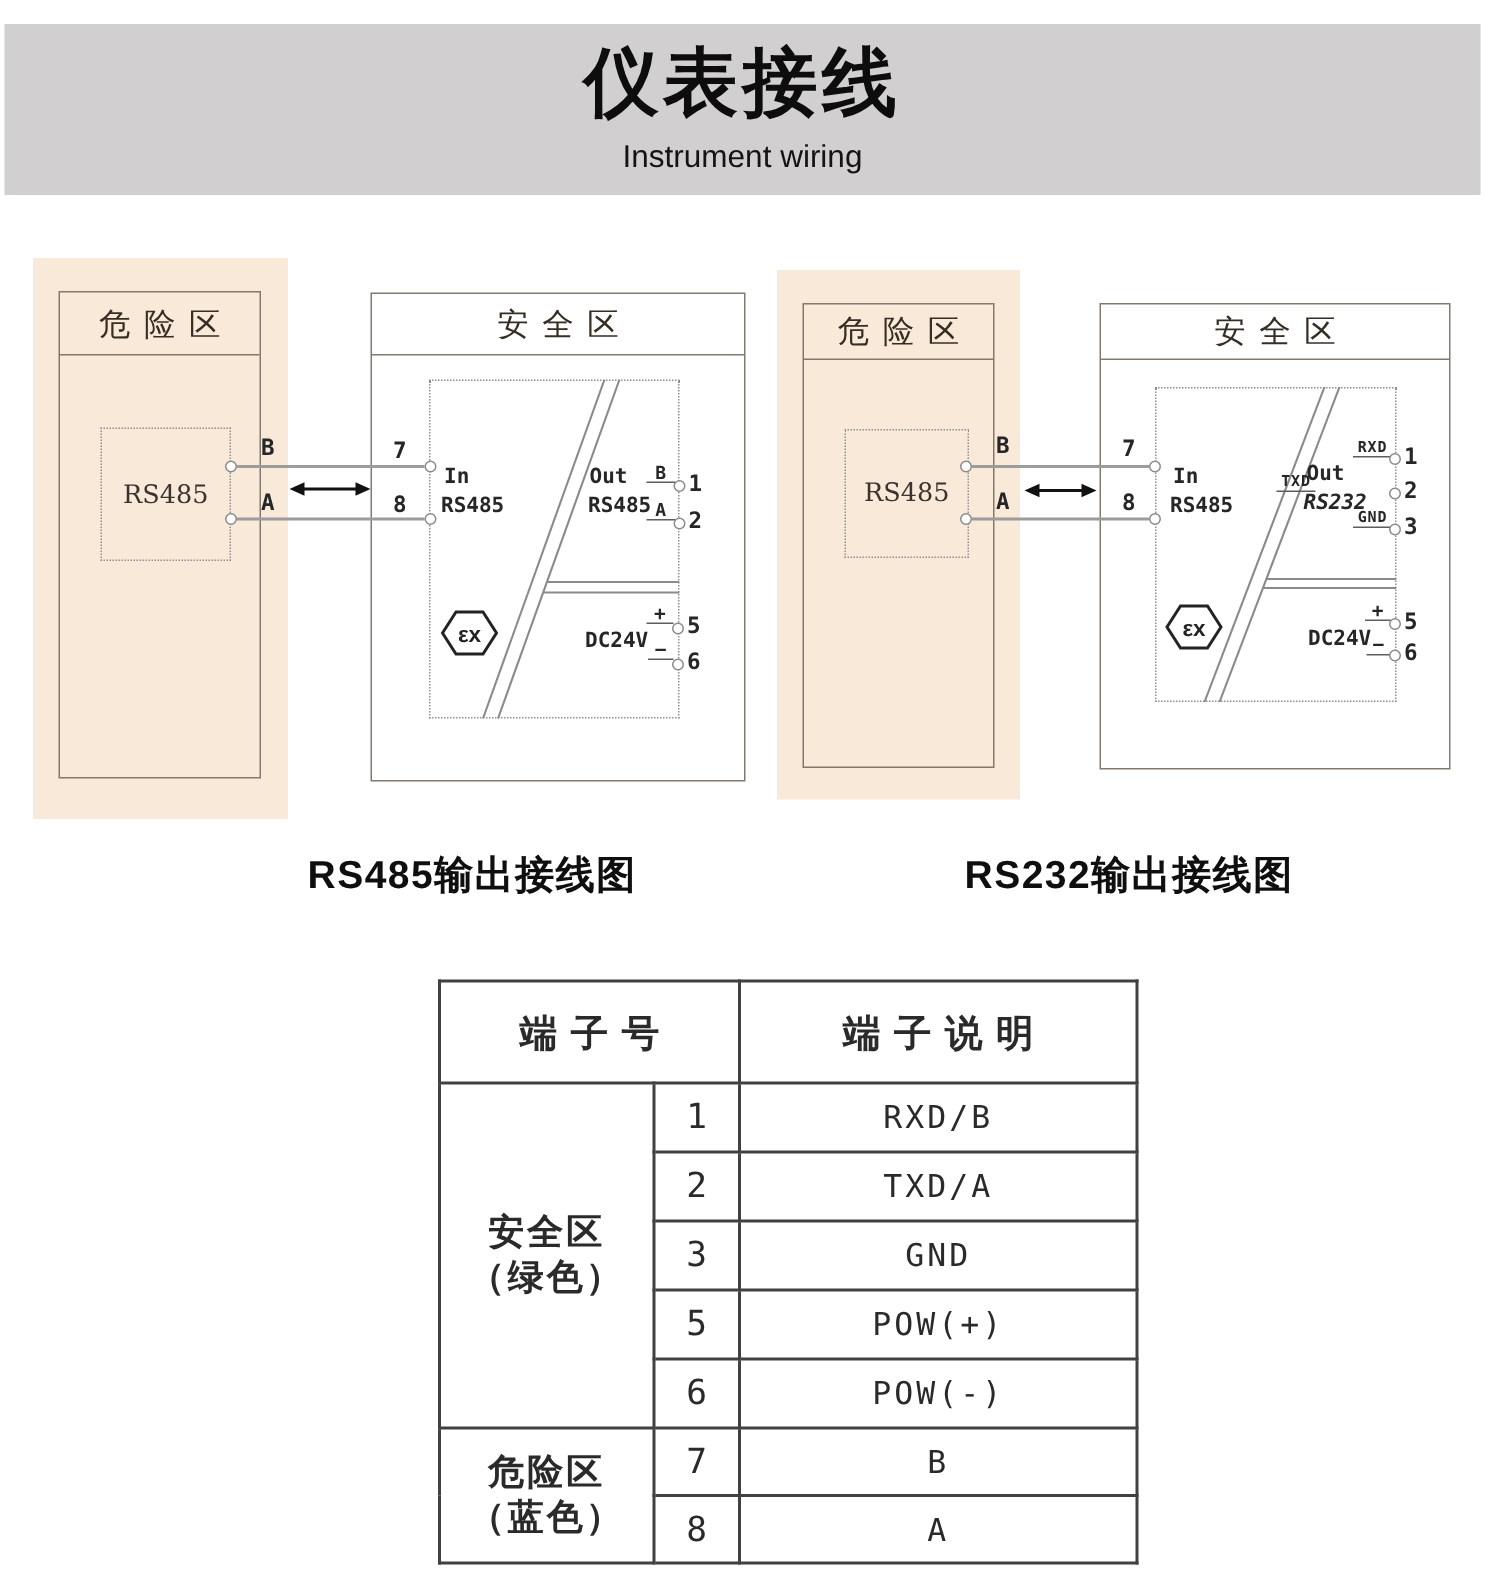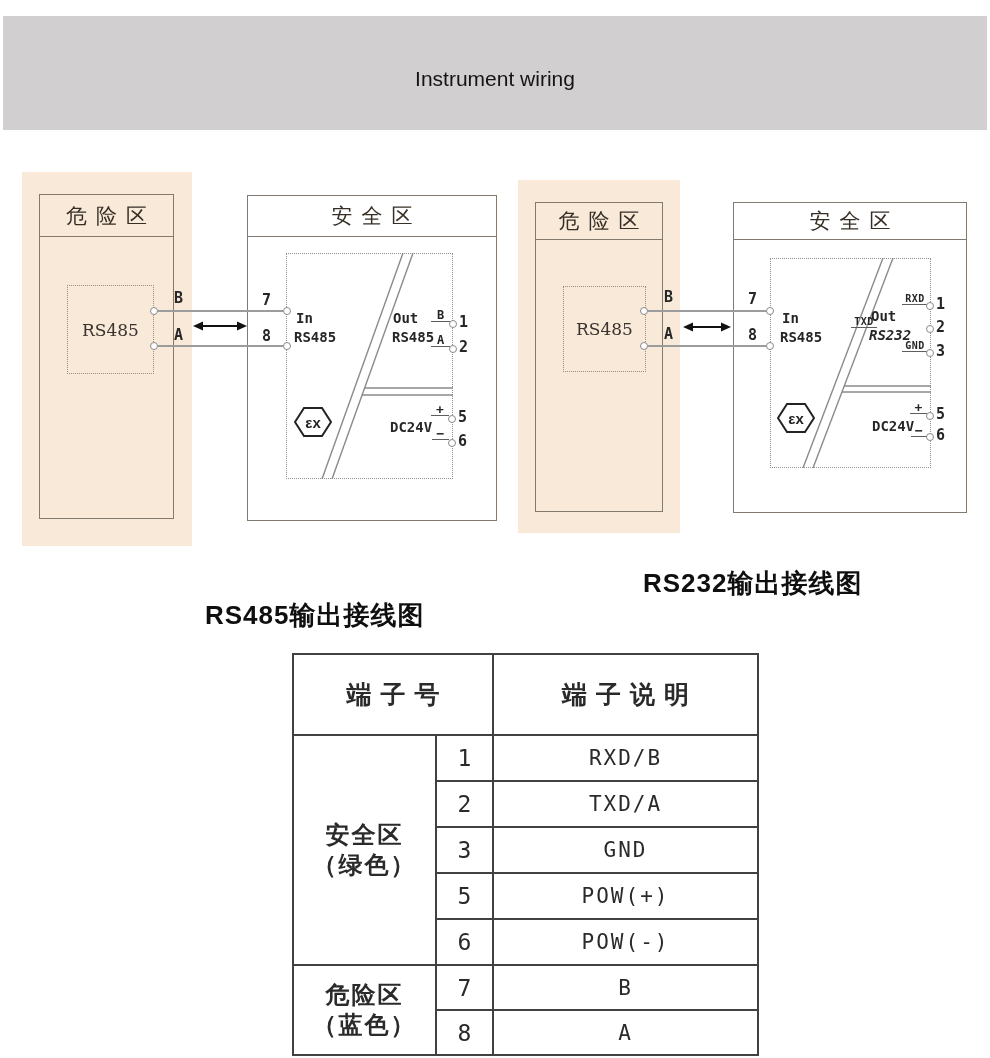--- a/index.html
+++ b/index.html
@@ -45,20 +45,21 @@
   .zone-cell{font-size:24px;font-weight:600;line-height:30px;letter-spacing:2px;}
   .num-cell{font-family:"DejaVu Sans Mono","Liberation Mono",monospace;font-size:23px;}
   .desc-cell{font-family:"DejaVu Sans Mono","Liberation Mono",monospace;font-size:21px;letter-spacing:2px;}
 </style>
 </head>
 <body>
 
 <div id="canvas">
 
   <div class="banner">
+    <div class="title">仪表接线</div>
     <div class="subtitle">Instrument wiring</div>
   </div>
 
   <div>
     <div class="abs hazard-bg" style="left:22px;top:172px;width:170px;height:374px;"></div>
 
     <div class="abs zbox" style="left:39px;top:194px;width:135px;height:325px;">
       <div class="zhead" style="height:42px;">危险区</div>
     </div>
 
@@ -110,21 +111,21 @@
     <div class="circle" style="left:449px;top:345px;"></div>
     <span class="abs mono lbl15" style="left:459px;top:340px;">2</span>
 
     <span class="tag tag13" style="left:431px;top:403px;width:18px;">+</span>
     <div class="circle" style="left:448px;top:415px;"></div>
     <span class="abs mono lbl15" style="left:458px;top:410px;">5</span>
     <span class="tag tag13" style="left:432px;top:427px;width:17px;">−</span>
     <div class="circle" style="left:448px;top:439px;"></div>
     <span class="abs mono lbl15" style="left:458px;top:434px;">6</span>
 
-    <div class="caption" style="left:205px;top:598px;text-align:center;">RS485输出接线图</div>
+    <div class="caption" style="left:205px;top:566px;text-align:center;">RS485输出接线图</div>
   </div>
 
   <div>
     <div class="abs hazard-bg" style="left:518px;top:180px;width:162px;height:353px;"></div>
 
     <div class="abs zbox" style="left:535px;top:202px;width:128px;height:310px;">
       <div class="zhead" style="height:37px;">危险区</div>
     </div>
 
     <div class="abs dotted dev" style="left:563px;top:286px;width:83px;height:86px;">
@@ -188,21 +189,21 @@
     <div class="caption" style="left:643px;top:566px;">RS232输出接线图</div>
   </div>
 
   <table class="term-table">
     <colgroup>
         <col style="width:143px">
         <col style="width:57px">
         <col style="width:265px">
       </colgroup>
     <tbody>
-        <tr style="height:81px">
+        <tr style="height:68px">
       <td colspan="2" class="th-cjk">端子号</td>
       <td class="th-cjk">端子说明</td>
     </tr>
     <tr style="height:46px">
       <td rowspan="5" class="zone-cell">
         <div>安全区</div>
         <div>（绿色）</div>
       </td>
       <td class="num-cell">1</td>
       <td class="desc-cell">RXD/B</td>

